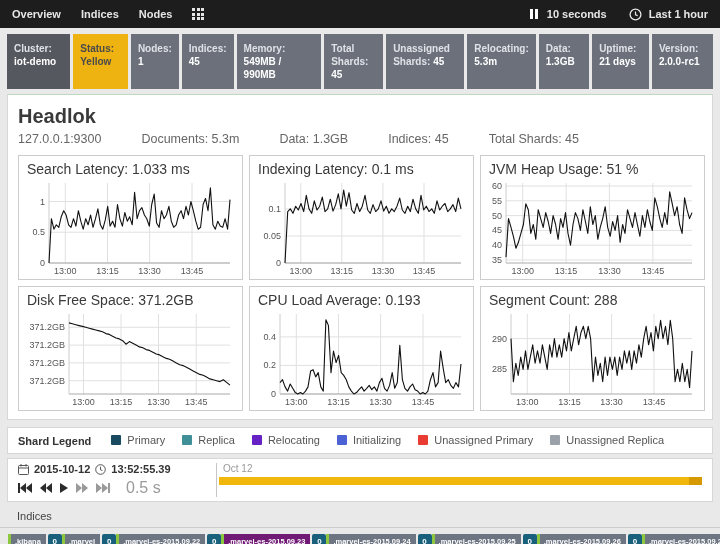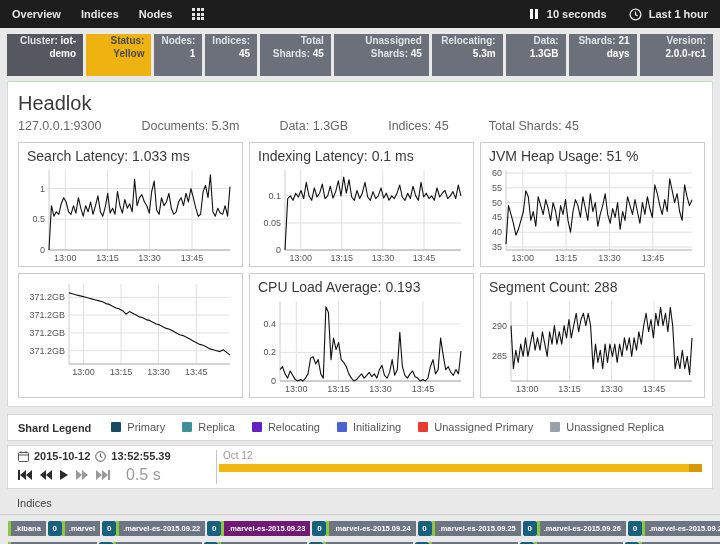--- a/index.html
+++ b/index.html
@@ -15,30 +15,30 @@
   .apps-icon i { width:3px; height:3px; background:#e6e6e6; display:block; }
   .nav-right { display:flex; align-items:center; gap:7px; color:#e6e6e6;
                font-size:11px; font-weight:bold; }
   .pause-icon { display:inline-flex; gap:2px; cursor:pointer; margin-right:2px; }
   .pause-icon i { width:3px; height:10px; background:#fff; display:block; }
   .nav-gap { width:8px; }
 
   
   .cluster-bar { display:flex; gap:3px; margin:6px 7px 0 7px; }
   .cb-cell { background:#6b707b; color:#fff; font-size:10px; line-height:1.3;
-             padding:0 7px; min-height:42px; flex:1 1 0;text-align:right; }
+             padding:8px 7px; min-height:42px; flex:1 1 0; }
   .cb-cell .cb-label { color:#dfe2e7; font-weight:bold; }
   .cb-cell .cb-val { font-weight:bold; }
   .cb-cluster { background:#56585f; }
   .cb-status .cb-label, .cb-status .cb-val { color:#4a4a4a; }
 
   
   .main-panel { background:#fff; margin:5px 7px 0 7px; border:1px solid #d7d7d7;
                 border-top:1px solid #bedabe; padding:8px 10px 8px 10px; }
-  .node-title { font-size:20px; font-weight:normal; color:#3a3a3a; margin:2px 0 4px 0; }
+  .node-title { font-size:20px; font-weight:bold; color:#3a3a3a; margin:2px 0 4px 0; }
   .node-stats { font-size:12.5px; color:#666; margin-bottom:9px; }
   .node-stats span { margin-right:20px; }
 
   .charts { display:grid; grid-template-columns:repeat(3,1fr); gap:6px; }
   .chart-card { border:1px solid #ccc; background:#fff; padding:4px 6px 2px 6px; }
   .chart-title { font-size:14px; color:#3a3a3a; margin:1px 0 0 2px; white-space:nowrap; }
   .chart-card svg { display:block; }
 
   
   .legend-panel { background:#fff; border:1px solid #d7d7d7; margin:7px 7px 0 7px;
@@ -110,25 +110,26 @@
       </svg>
       <span>Last 1 hour</span>
     </div>
   </nav>
 
   <div class="cluster-bar" id="cluster-bar">
       <div class="cb-cell cb-cluster" style="flex-grow: 1.15;"><span class="cb-label">Cluster: </span><span class="cb-val">iot-demo</span></div>
       <div class="cb-cell cb-status" style="flex-grow: 0.95; background: rgb(238, 178, 17);"><span class="cb-label">Status: </span><span class="cb-val">Yellow</span></div>
       <div class="cb-cell" style="flex-grow: 0.6;"><span class="cb-label">Nodes: </span><span class="cb-val">1</span></div>
       <div class="cb-cell" style="flex-grow: 0.7;"><span class="cb-label">Indices: </span><span class="cb-val">45</span></div>
+      <div class="cb-cell" style="flex-grow: 1.65;"><span class="cb-label">Memory: </span><span class="cb-val">549MB / 990MB</span></div>
       <div class="cb-cell" style="flex-grow: 1.05;"><span class="cb-label">Total Shards: </span><span class="cb-val">45</span></div>
       <div class="cb-cell" style="flex-grow: 1.5;"><span class="cb-label">Unassigned Shards: </span><span class="cb-val">45</span></div>
       <div class="cb-cell" style="flex-grow: 1.05;"><span class="cb-label">Relocating: </span><span class="cb-val">5.3m</span></div>
       <div class="cb-cell" style="flex-grow: 0.85;"><span class="cb-label">Data: </span><span class="cb-val">1.3GB</span></div>
-      <div class="cb-cell" style="flex-grow: 1;"><span class="cb-label">Shards: </span><span class="cb-val">21 days</span></div>
+      <div class="cb-cell" style="flex-grow: 1;"><span class="cb-label">Uptime: </span><span class="cb-val">21 days</span></div>
       <div class="cb-cell" style="flex-grow: 1.1;"><span class="cb-label">Version: </span><span class="cb-val">2.0.0-rc1</span></div>
     </div>
 
   <div class="main-panel">
     <h1 class="node-title">Headlok</h1>
     <div class="node-stats">
       <span>127.0.0.1:9300</span><span id="node-stat-items"><span style="margin-left: 20px;">Documents: 5.3m</span><span style="margin-left: 20px;">Data: 1.3GB</span><span style="margin-left: 20px;">Indices: 45</span><span style="margin-left: 20px;">Total Shards: 45</span></span>
     </div>
     <div class="charts" id="charts">
         <div class="chart-card">
@@ -197,20 +198,21 @@
             <line x1="19" y1="23.8" x2="205" y2="23.8" stroke="#e0e0e0"></line>
             <text x="15" y="26.8" text-anchor="end" font-size="9" fill="#555" font-family="Liberation Sans, sans-serif">55</text>
             <line x1="19" y1="9.0" x2="205" y2="9.0" stroke="#e0e0e0"></line>
             <text x="15" y="12" text-anchor="end" font-size="9" fill="#555" font-family="Liberation Sans, sans-serif">60</text>
             <line x1="19" y1="86" x2="205" y2="86" stroke="#aaa"></line>
             <line x1="19" y1="6" x2="19" y2="86" stroke="#ccc"></line>
             <polyline points="19.0,80.1 21.5,41.6 24.0,50.4 26.4,59.3 28.9,71.2 31.4,65.3 33.9,56.4 36.4,47.5 38.8,26.7 41.3,32.7 43.8,56.4 46.3,47.5 48.8,62.3 51.2,32.7 53.7,41.6 56.2,50.4 58.7,35.6 61.2,44.5 63.6,56.4 66.1,38.6 68.6,47.5 71.1,62.3 73.6,41.6 76.0,50.4 78.5,35.6 81.0,56.4 83.5,68.2 86.0,47.5 88.4,35.6 90.9,41.6 93.4,53.4 95.9,32.7 98.4,44.5 100.8,56.4 103.3,29.7 105.8,47.5 108.3,38.6 110.8,62.3 113.2,50.4 115.7,41.6 118.2,29.7 120.7,50.4 123.2,59.3 125.6,44.5 128.1,53.4 130.6,38.6 133.1,65.3 135.6,47.5 138.0,56.4 140.5,32.7 143.0,41.6 145.5,50.4 148.0,35.6 150.4,47.5 152.9,59.3 155.4,38.6 157.9,50.4 160.4,32.7 162.8,44.5 165.3,53.4 167.8,20.8 170.3,29.7 172.8,41.6 175.2,50.4 177.7,35.6 180.2,47.5 182.7,14.9 185.2,26.7 187.6,38.6 190.1,29.7 192.6,47.5 195.1,56.4 197.6,20.8 200.0,32.7 202.5,41.6 205.0,35.6" fill="none" stroke="#111111" stroke-width="1.1" stroke-linejoin="round"></polyline>
           </svg>
         </div>
         <div class="chart-card">
+          <div class="chart-title">Disk Free Space: 371.2GB</div>
           <svg width="211" height="100" viewBox="0 0 211 100">
             <line x1="58.5" y1="6" x2="58.5" y2="86" stroke="#e0e0e0"></line>
             <text x="58.5" y="97" text-anchor="middle" font-size="9" fill="#555" font-family="Liberation Sans, sans-serif">13:00</text>
             <line x1="96.0" y1="6" x2="96.0" y2="86" stroke="#e0e0e0"></line>
             <text x="96.0" y="97" text-anchor="middle" font-size="9" fill="#555" font-family="Liberation Sans, sans-serif">13:15</text>
             <line x1="133.5" y1="6" x2="133.5" y2="86" stroke="#e0e0e0"></line>
             <text x="133.5" y="97" text-anchor="middle" font-size="9" fill="#555" font-family="Liberation Sans, sans-serif">13:30</text>
             <line x1="171.2" y1="6" x2="171.2" y2="86" stroke="#e0e0e0"></line>
             <text x="171.2" y="97" text-anchor="middle" font-size="9" fill="#555" font-family="Liberation Sans, sans-serif">13:45</text>
             <line x1="44" y1="72.7" x2="205" y2="72.7" stroke="#e0e0e0"></line>

